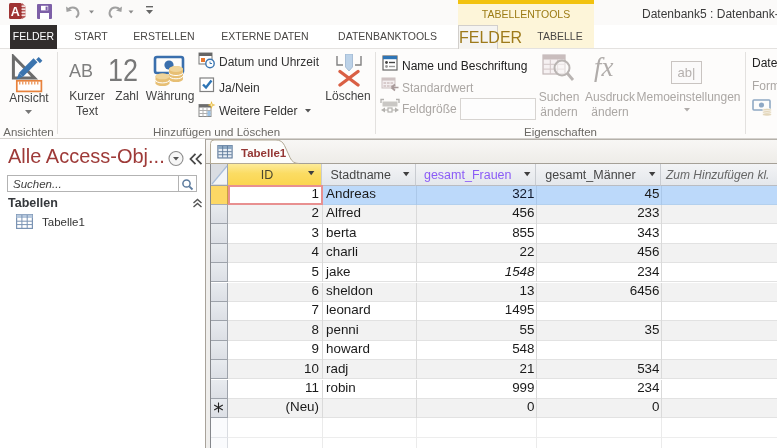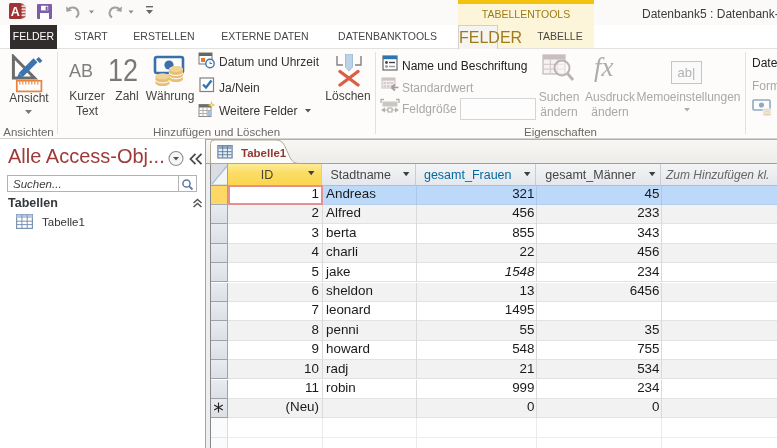--- a/index.html
+++ b/index.html
@@ -303,21 +303,21 @@
     <div class="abs" style="left:17px;top:4px;width:78px;font-size:12.5px;color:#4a462e;text-align:center;">ID</div>
     <svg class="abs" style="left:97px;top:7.8px;" width="7" height="5">
       <path d="M0 0 h6.4 l-3.2 4.2 Z" fill="#3f3f3f"></path>
     </svg>
     <div class="abs" style="left:111px;top:0.5px;width:93.5px;height:21.5px;background:linear-gradient(#f3f4f6,#e4e7eb);border-right:1px solid #c9ccd1;border-bottom:1px solid #b9bcc2;"></div>
     <div class="abs" style="left:111px;top:4px;width:77.5px;font-size:12.5px;color:#454545;text-align:center;white-space:nowrap;">Stadtname</div>
     <svg class="abs" style="left:192px;top:8px;" width="7" height="5">
       <path d="M0 0 h6.4 l-3.2 4.2 Z" fill="#3f3f3f"></path>
     </svg>
     <div class="abs" style="left:204.5px;top:0.5px;width:120.5px;height:21.5px;background:linear-gradient(#f3f4f6,#e4e7eb);border-right:1px solid #c9ccd1;border-bottom:1px solid #b9bcc2;"></div>
-    <div class="abs" style="left:204.5px;top:4px;width:104.5px;font-size:12.5px;color:#0369a1;text-align:center;white-space:nowrap;">gesamt_Frauen</div>
+    <div class="abs" style="left:204.5px;top:4px;width:104.5px;font-size:12.5px;color:#8b5cf6;text-align:center;white-space:nowrap;">gesamt_Frauen</div>
     <svg class="abs" style="left:312.5px;top:8px;" width="7" height="5">
       <path d="M0 0 h6.4 l-3.2 4.2 Z" fill="#3f3f3f"></path>
     </svg>
     <div class="abs" style="left:325px;top:0.5px;width:125px;height:21.5px;background:linear-gradient(#f3f4f6,#e4e7eb);border-right:1px solid #c9ccd1;border-bottom:1px solid #b9bcc2;"></div>
     <div class="abs" style="left:325px;top:4px;width:109px;font-size:12.5px;color:#454545;text-align:center;white-space:nowrap;">gesamt_Männer</div>
     <svg class="abs" style="left:437.5px;top:8px;" width="7" height="5">
       <path d="M0 0 h6.4 l-3.2 4.2 Z" fill="#3f3f3f"></path>
     </svg>
     <div class="abs" style="left:450px;top:0.5px;width:126px;height:21.5px;background:linear-gradient(#f3f4f6,#e4e7eb);border-right:1px solid #c9ccd1;border-bottom:1px solid #b9bcc2;"></div>
     <div class="abs" style="left:455px;top:4px;font-size:12px;color:#666;font-style:italic;white-space:nowrap;">Zum Hinzufügen kl.</div>
@@ -403,21 +403,20 @@
     <div class="abs" style="left:326px;top:158.2px;width:122.5px;font-size:13.4px;color:#1a1a1a;text-align:right;">35</div>
     <div class="abs" style="left:0;top:177.2px;width:17px;height:19.4px;background:linear-gradient(#e8ebef,#dcdfe5);border-right:1px solid #9ea3ab;border-bottom:1px solid #9ea3ab;"></div>
     <div class="abs" style="left:17px;top:177.2px;width:549px;height:19.4px;background:#ffffff;border-bottom:1px solid #e2e2e2;"></div>
     <div class="abs" style="left:111px;top:177.2px;width:1px;height:19.4px;background:#dadada;"></div>
     <div class="abs" style="left:204.5px;top:177.2px;width:1px;height:19.4px;background:#dadada;"></div>
     <div class="abs" style="left:325px;top:177.2px;width:1px;height:19.4px;background:#dadada;"></div>
     <div class="abs" style="left:450px;top:177.2px;width:1px;height:19.4px;background:#dadada;"></div>
     <div class="abs" style="left:17px;top:177.6px;width:91px;font-size:13.4px;color:#1a1a1a;text-align:right;">9</div>
     <div class="abs" style="left:115px;top:177.6px;font-size:13.4px;color:#1a1a1a;">howard</div>
     <div class="abs" style="left:205.5px;top:177.6px;width:118px;font-size:13.4px;color:#1a1a1a;text-align:right;">548</div>
-    <div class="abs" style="left:326px;top:177.6px;width:122.5px;font-size:13.4px;color:#1a1a1a;text-align:right;">755</div>
     <div class="abs" style="left:0;top:196.6px;width:17px;height:19.4px;background:linear-gradient(#e8ebef,#dcdfe5);border-right:1px solid #9ea3ab;border-bottom:1px solid #9ea3ab;"></div>
     <div class="abs" style="left:17px;top:196.6px;width:549px;height:19.4px;background:#f2f2f2;border-bottom:1px solid #e2e2e2;"></div>
     <div class="abs" style="left:111px;top:196.6px;width:1px;height:19.4px;background:#dadada;"></div>
     <div class="abs" style="left:204.5px;top:196.6px;width:1px;height:19.4px;background:#dadada;"></div>
     <div class="abs" style="left:325px;top:196.6px;width:1px;height:19.4px;background:#dadada;"></div>
     <div class="abs" style="left:450px;top:196.6px;width:1px;height:19.4px;background:#dadada;"></div>
     <div class="abs" style="left:17px;top:197px;width:91px;font-size:13.4px;color:#1a1a1a;text-align:right;">10</div>
     <div class="abs" style="left:115px;top:197px;font-size:13.4px;color:#1a1a1a;">radj</div>
     <div class="abs" style="left:205.5px;top:197px;width:118px;font-size:13.4px;color:#1a1a1a;text-align:right;">21</div>
     <div class="abs" style="left:326px;top:197px;width:122.5px;font-size:13.4px;color:#1a1a1a;text-align:right;">534</div>

